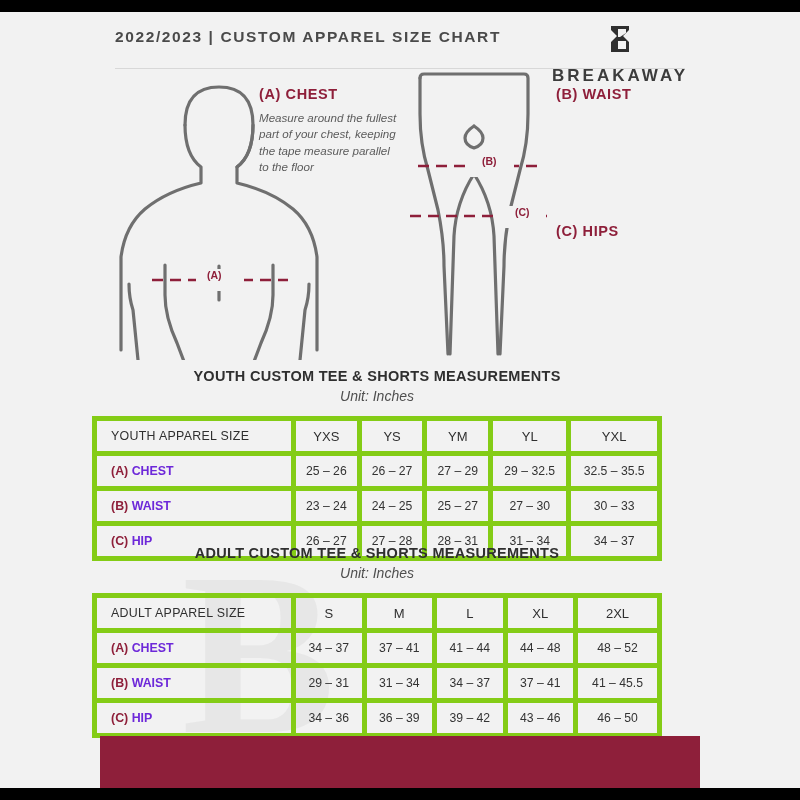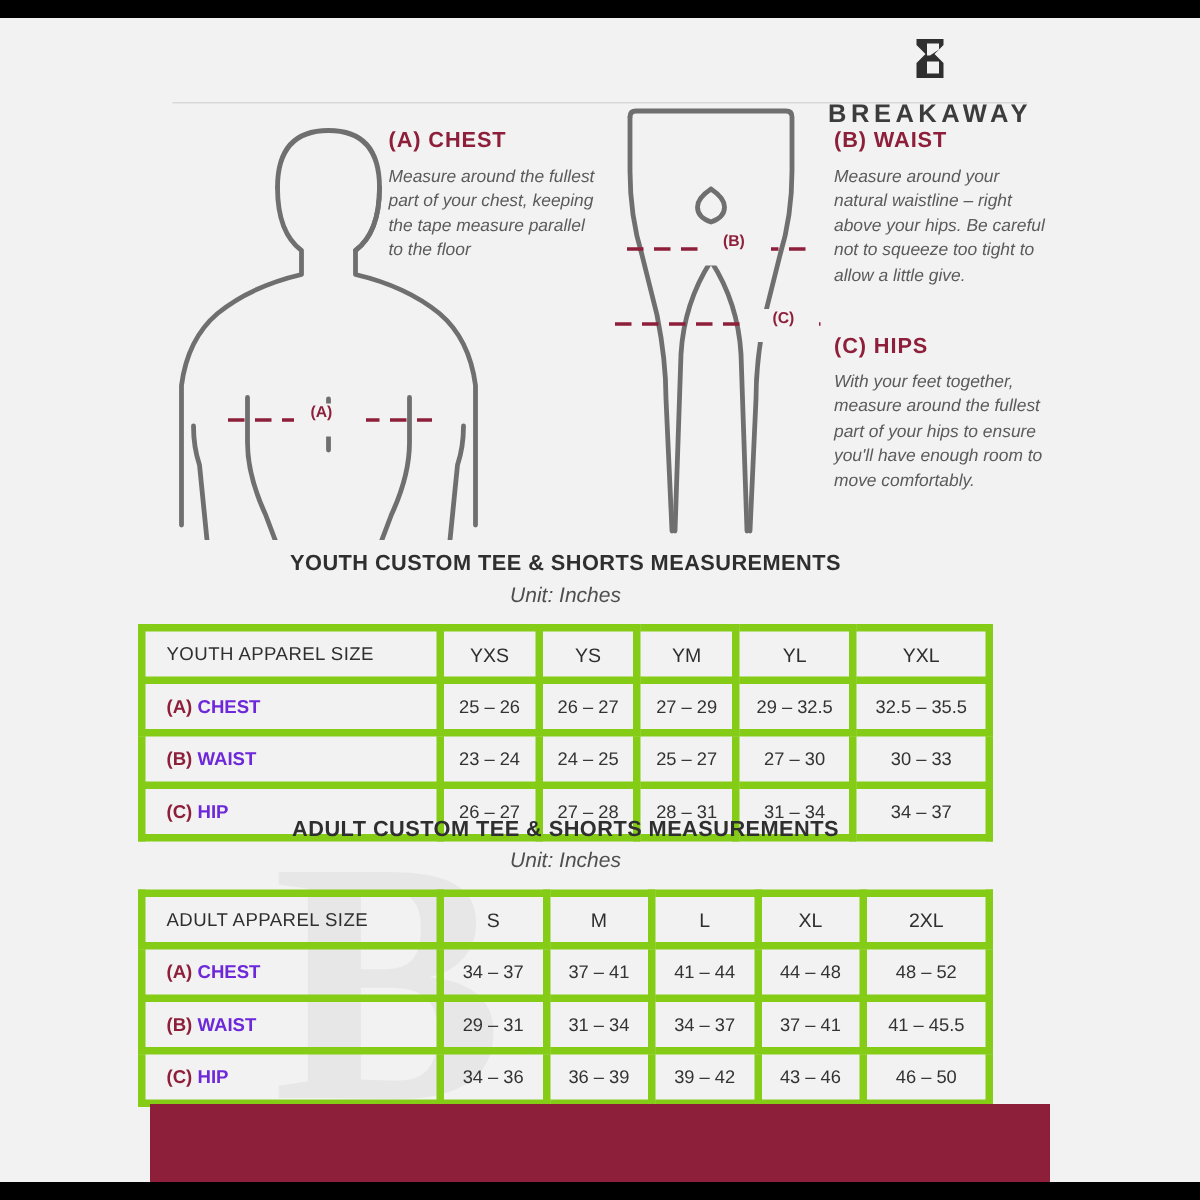--- a/index.html
+++ b/index.html
@@ -187,20 +187,21 @@
 <body>
 
 <div id="page">
   <div class="sheet"></div>
   <div class="black-bar-top"></div>
   <div class="black-bar-bottom"></div>
 
   <div class="watermark">B</div>
 
   <div class="header">
+    <div class="header-title">2022/2023  |  CUSTOM APPAREL SIZE CHART</div>
     <div class="brand">
       <div class="brand-mark">
         <svg width="26" height="30" viewBox="0 0 26 30" aria-hidden="true">
           <path d="M4 2 L22 2 L22 6 L16 12 L22 18 L22 28 L4 28 L4 18 L10 12 L4 6 Z" fill="#2f2f2f"></path>
           <path d="M11 5 L19 5 L19 9 L13 13 L11 13 Z" fill="#f2f2f2"></path>
           <path d="M11 17 L19 17 L19 25 L11 25 Z" fill="#f2f2f2"></path>
         </svg>
       </div>
       <div class="brand-name">BREAKAWAY</div>
     </div>
@@ -240,24 +241,22 @@
     </svg>
 
     <div class="marker" style="left:207px;top:199px;">(A)</div>
     <div class="marker" style="left:482px;top:85px;">(B)</div>
     <div class="marker" style="left:515px;top:136px;">(C)</div>
 
     <div class="callout-title" style="left:259px;top:16px;">(A) CHEST</div>
     <div class="callout-body" style="left:259px;top:40px;">Measure around the fullest part of your chest, keeping the tape measure parallel to the floor</div>
 
     <div class="callout-title" style="left:556px;top:16px;">(B) WAIST</div>
-    <div class="callout-body" style="left:556px;top:40px;">Measure around your natural waistline – right above your hips. Be careful not to squeeze too tight to allow a little give.</div>
 
     <div class="callout-title" style="left:556px;top:153px;">(C) HIPS</div>
-    <div class="callout-body" style="left:556px;top:177px;">With your feet together, measure around the fullest part of your hips to ensure you'll have enough room to move comfortably.</div>
   </div>
 
   <div class="section" style="top:368px;">
     <div class="section-title">YOUTH CUSTOM TEE &amp; SHORTS MEASUREMENTS</div>
     <div class="section-unit">Unit: Inches</div>
     <table class="size-table">
       <thead>
         <tr>
           <th class="rowhead">YOUTH APPAREL SIZE</th>
           <th>YXS</th>

